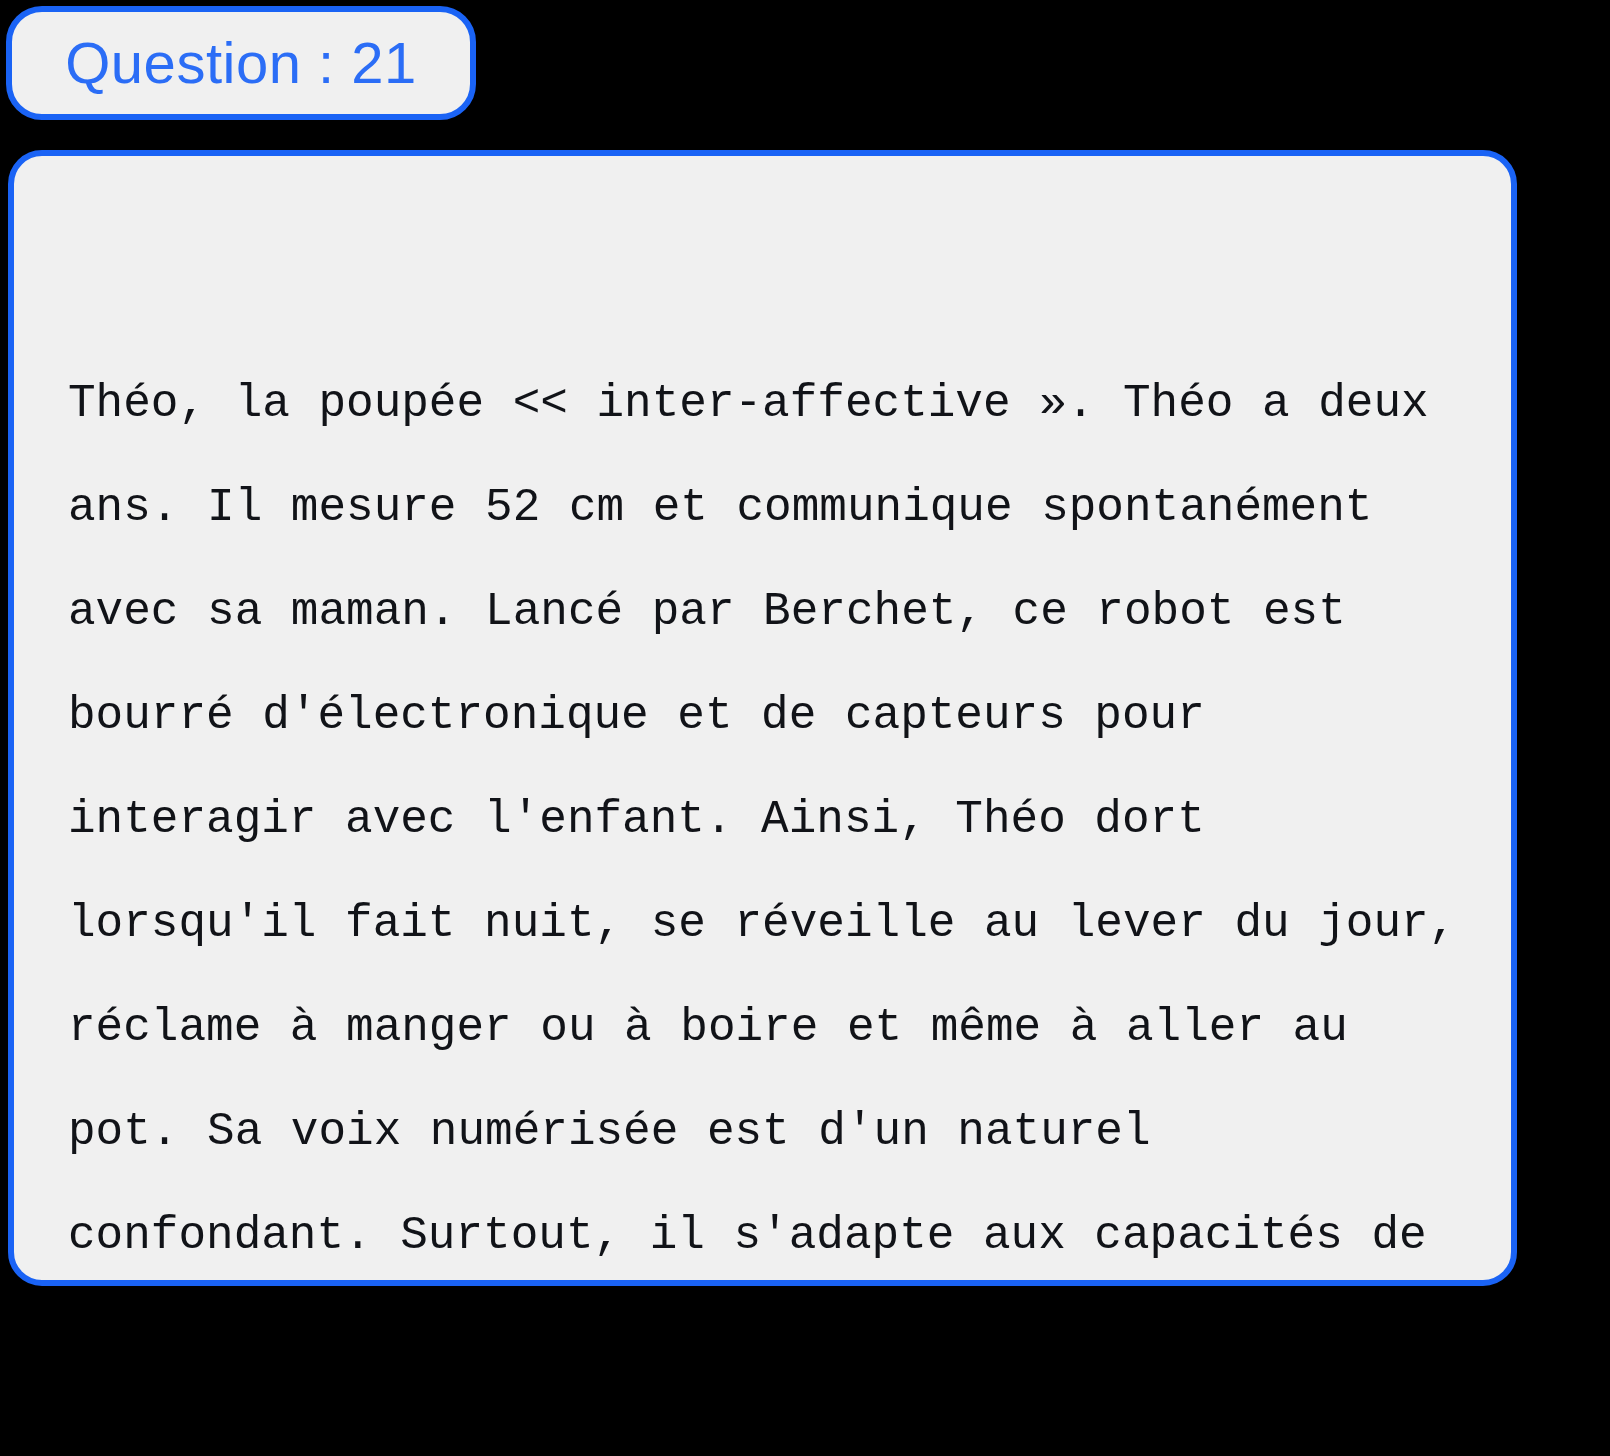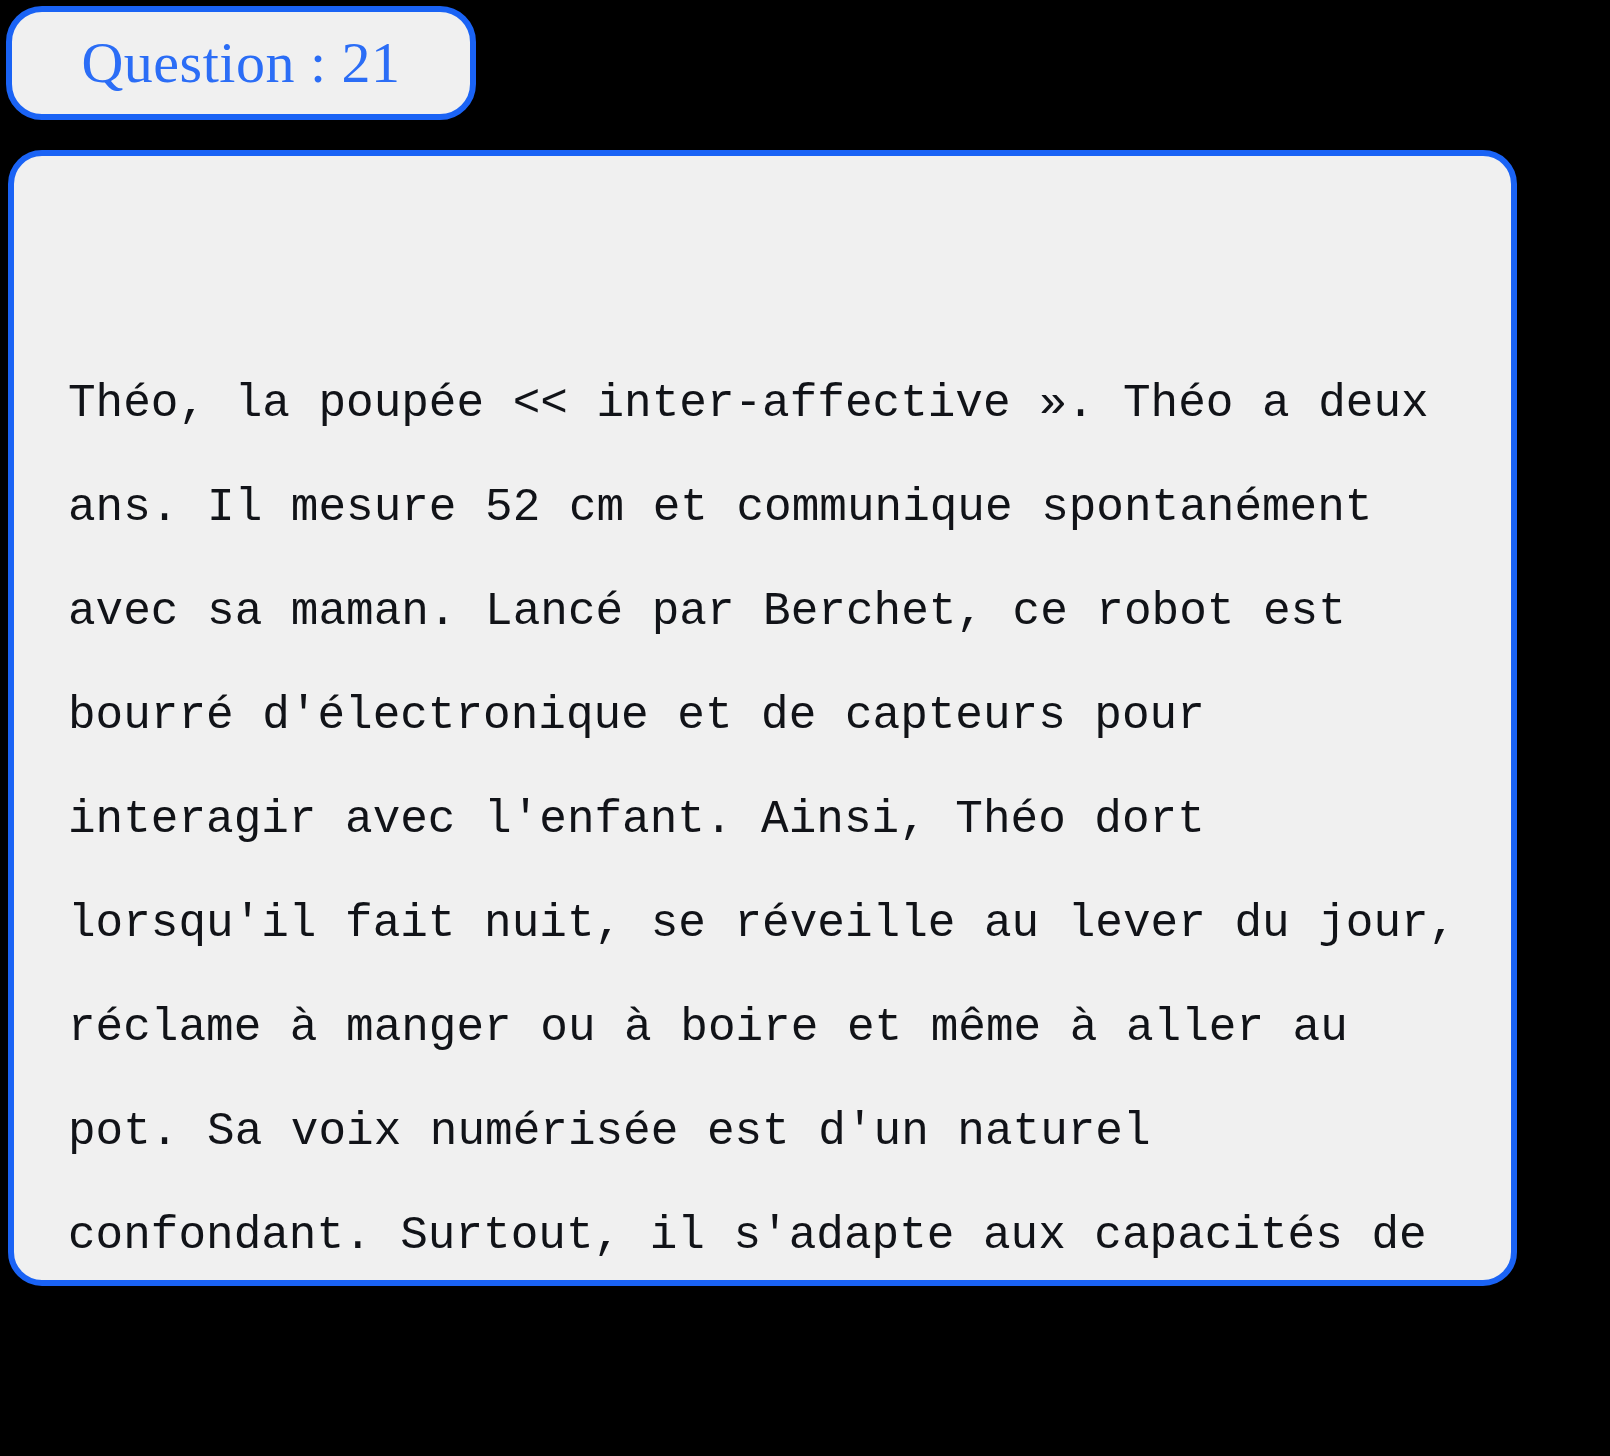--- a/index.html
+++ b/index.html
@@ -31,21 +31,20 @@
     top: 6px;
     width: 470px;
     height: 114px;
     box-sizing: border-box;
     background: #f0f0f0;
     border: 6px solid #1a63f5;
     border-radius: 36px;
     display: flex;
     align-items: center;
     justify-content: center;
-    font-family: Liberation Serif, serif;
   }
   .question-badge .label {
     color: #2b6df6;
     font-size: 58px;
     line-height: 1;
     letter-spacing: 0.5px;
     white-space: nowrap;
   }
 
   

